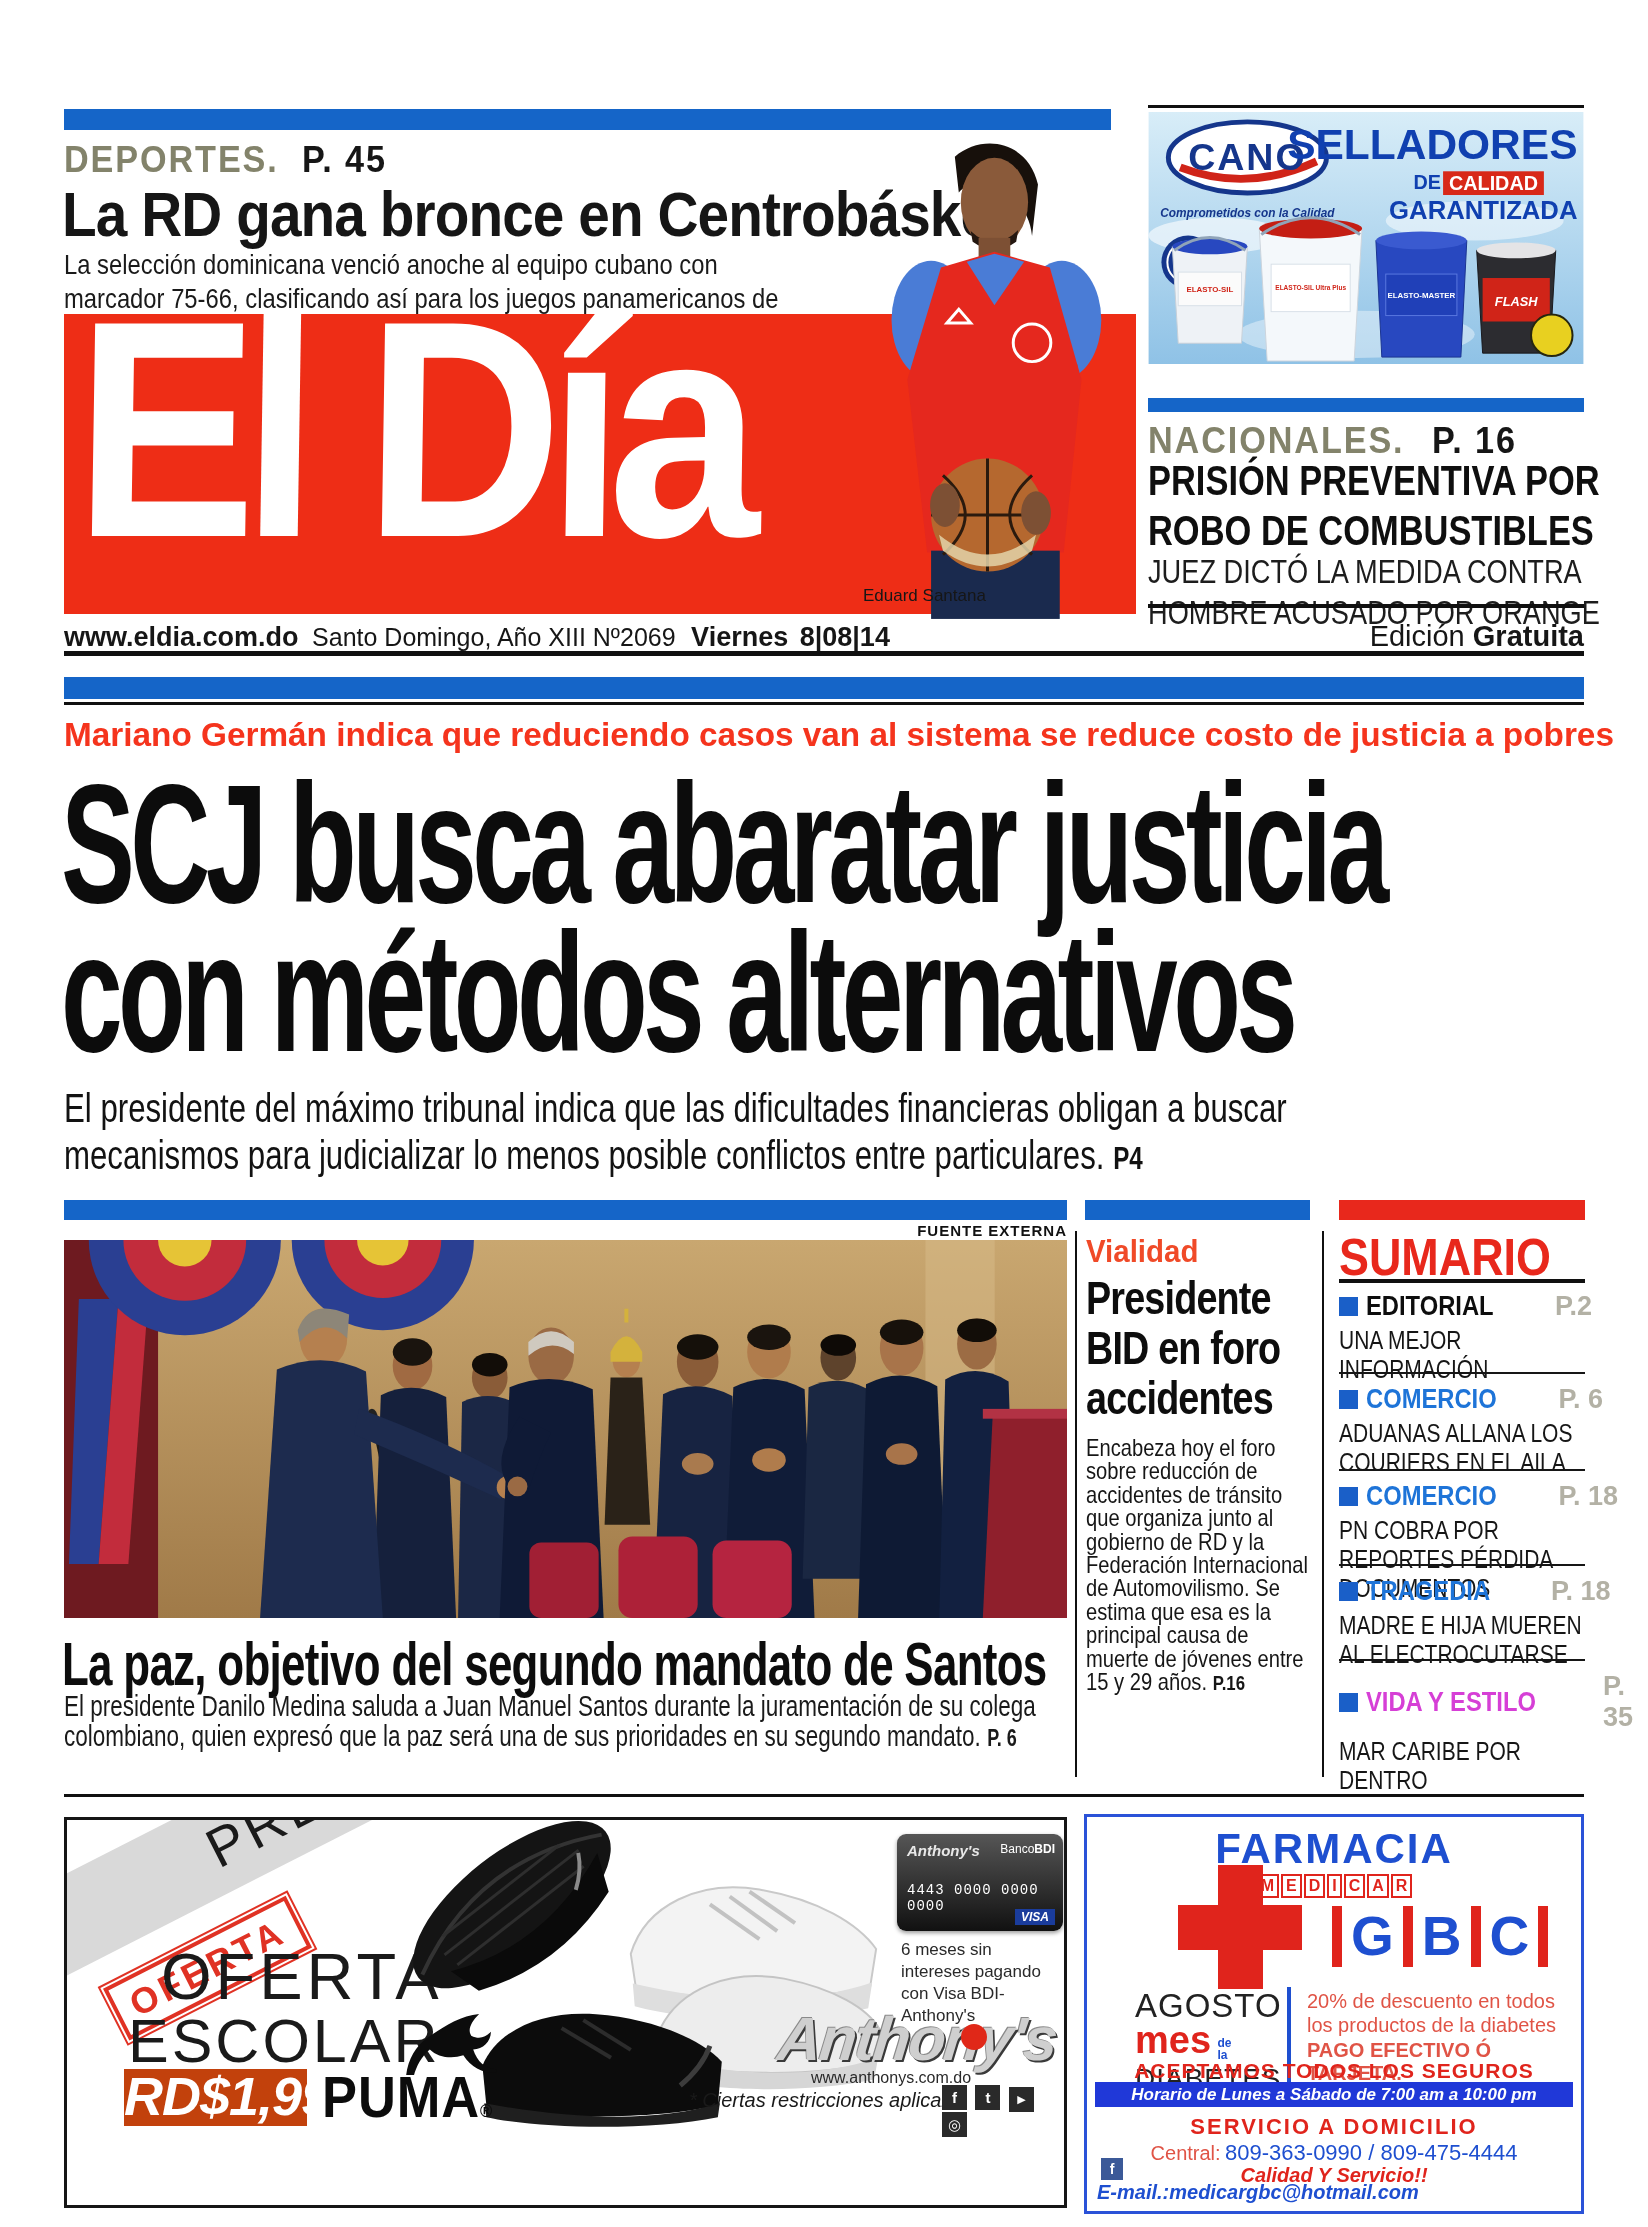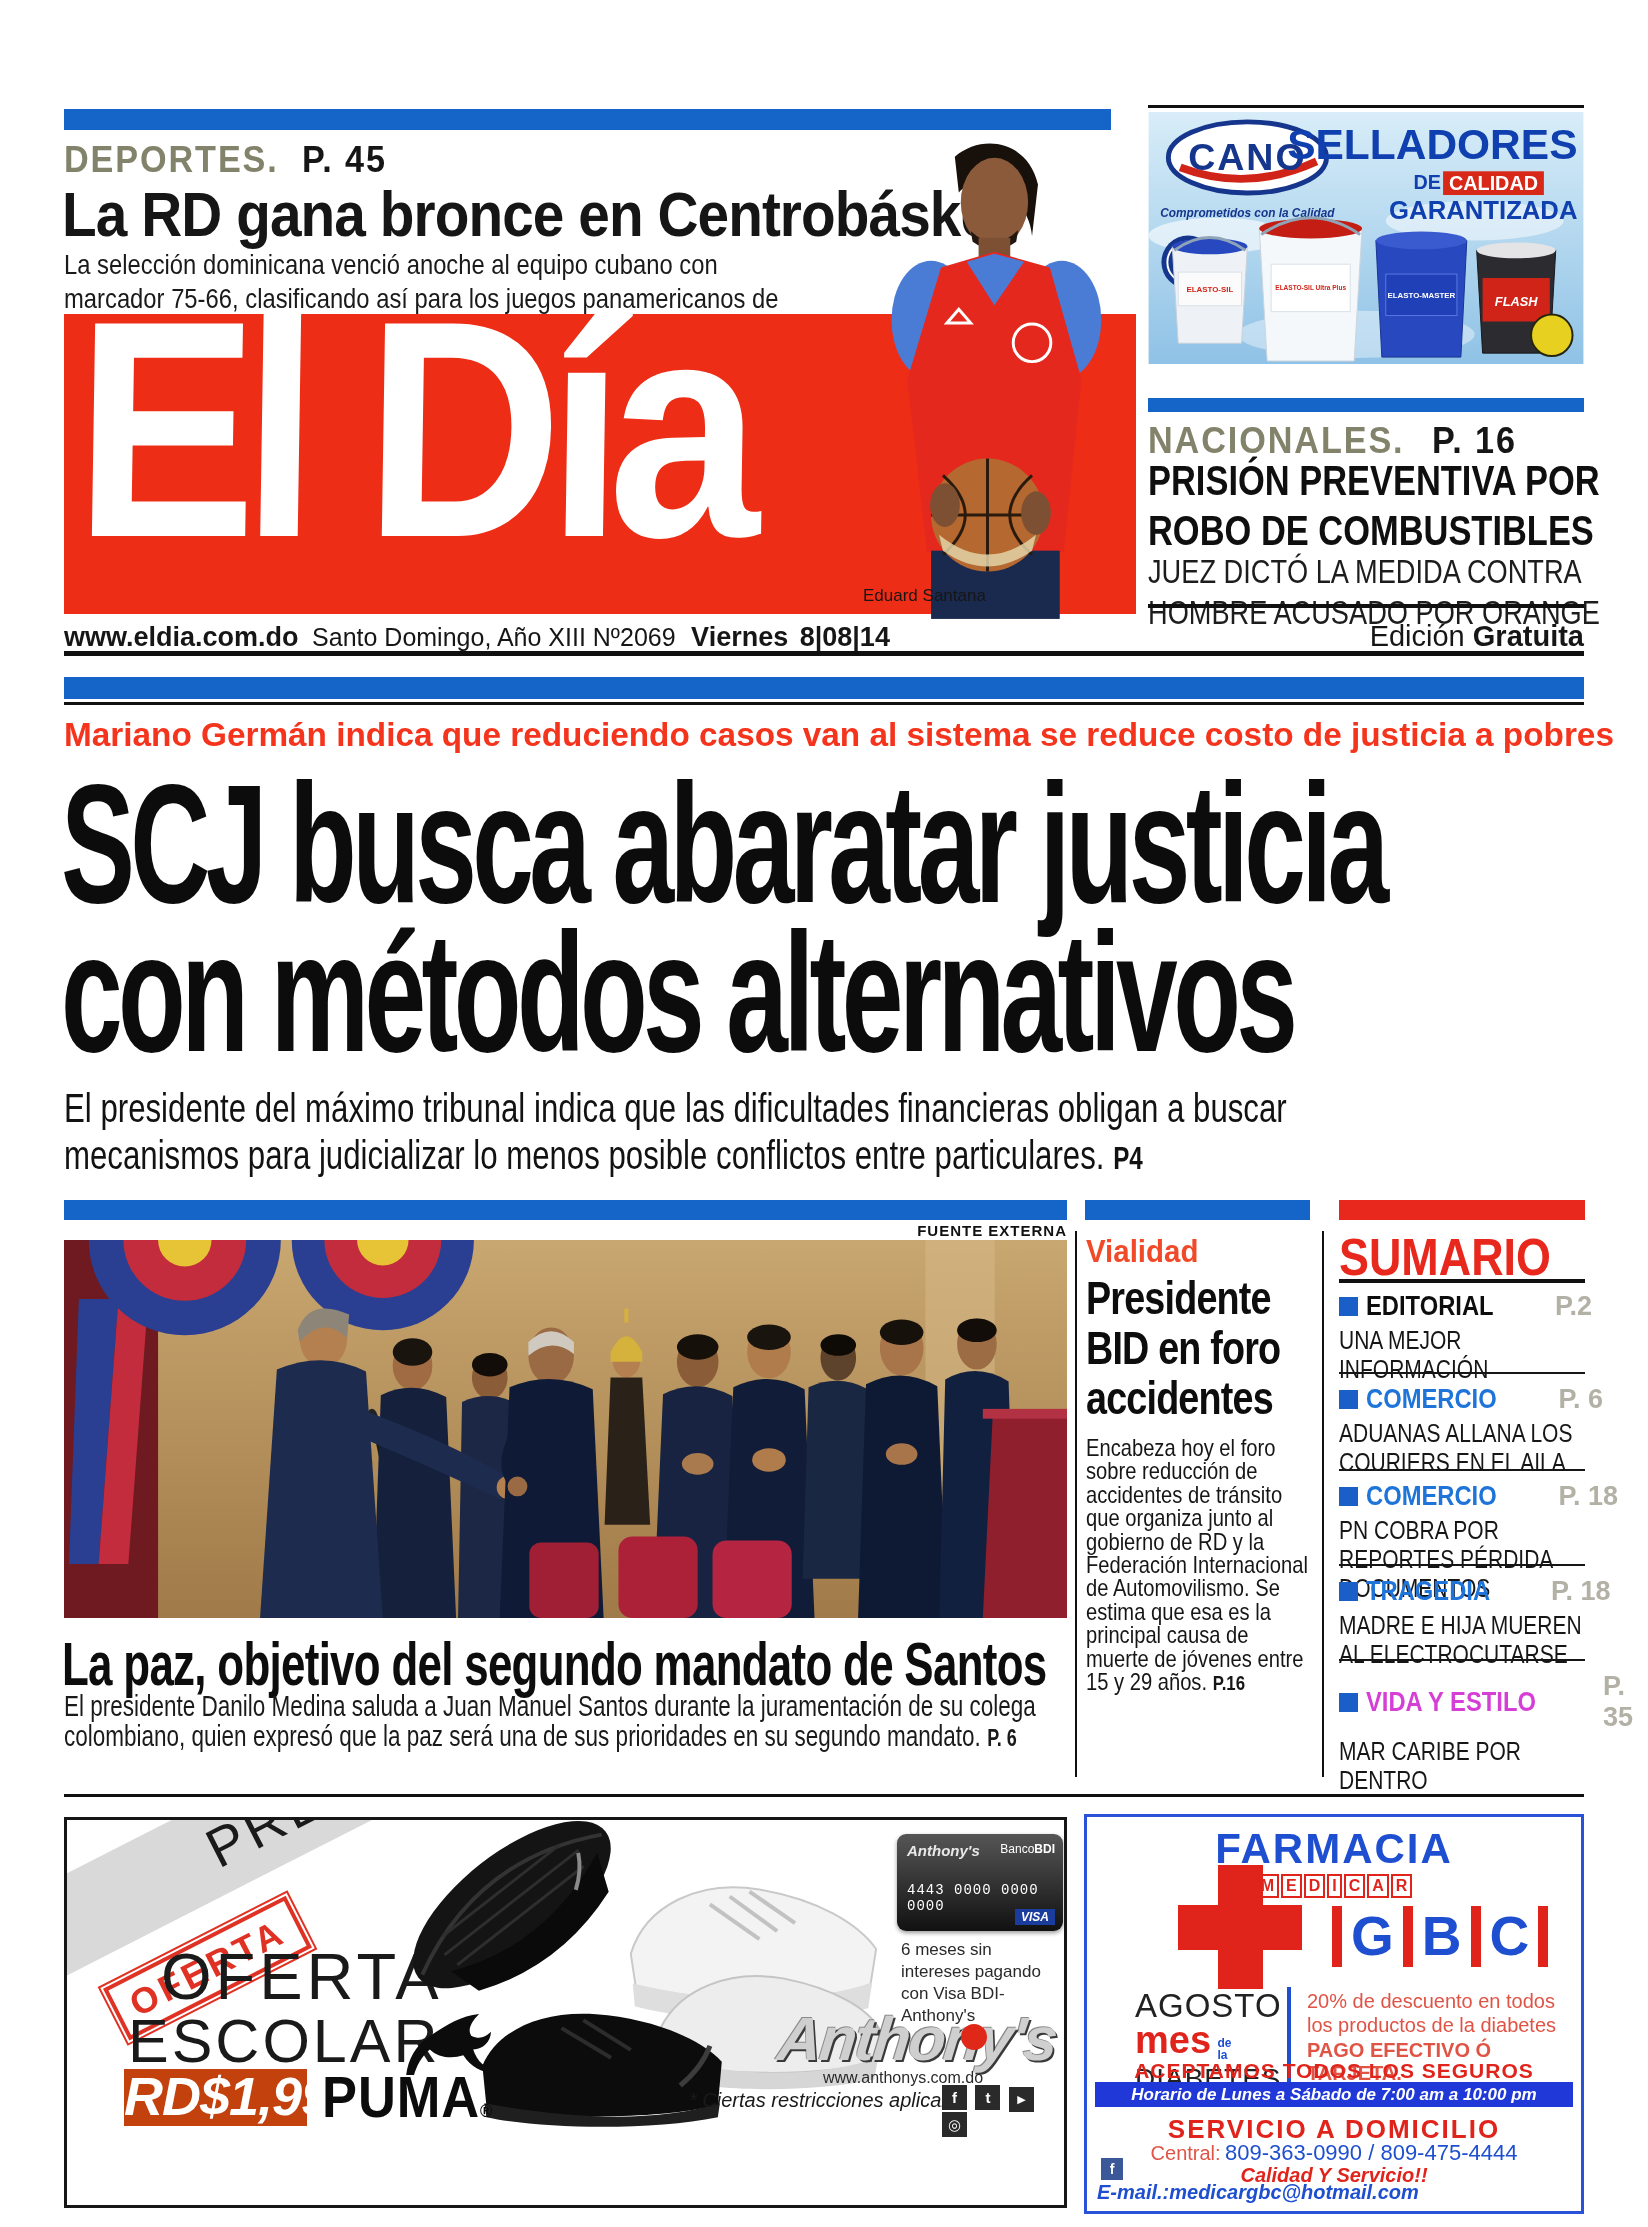--- a/index.html
+++ b/index.html
@@ -413,21 +413,21 @@
     <div class="card">
       <span class="cbrand">Anthony's</span>
       <span class="cbank"><span>Banco</span><span class="b">BDI</span></span>
       <span class="cnum">4443 0000 0000 0000</span>
       <span class="cvisa">VISA</span>
     </div>
     <div class="abs" style="left:834px;top:119px;width:158px;font-size:17px;line-height:22px;color:#2a2a2a;">6 meses sin intereses pagando con Visa BDI-Anthony's</div>
 
     <div class="chrome-logo">Anthony's</div>
     <div class="red-dot"></div>
-    <div class="abs" style="left:744px;top:249px;font-size:16px;color:#2a2a2a;margin-left:12px;">www.anthonys.com.do</div>
+    <div class="abs" style="left:744px;top:249px;font-size:16px;color:#2a2a2a;">www.anthonys.com.do</div>
     <div class="abs" style="left:622px;top:269px;font-size:20px;font-style:italic;color:#1a1a1a;">* Ciertas restricciones aplican.</div>
     <div class="abs" style="left:871px;top:265px;">
       <span class="soc" style="background:#2a2a2a;">f</span>
       <span class="soc" style="background:#2a2a2a;">t</span>
       <span class="soc" style="background:#2a2a2a;font-size:11px;">▶</span>
       <span class="soc" style="background:#2a2a2a;">◎</span>
     </div>
   </div>
 
   <div class="ad-right">
@@ -459,21 +459,21 @@
       <div class="fpink" style="font-size:20px;line-height:24px;font-weight:500;">20% de descuento en todos los productos de la diabetes</div>
       <div class="fpink b" style="font-size:20px;margin-top:2px;">PAGO EFECTIVO Ó TARJETA.</div>
     </div>
     <div class="abs" style="left:0;top:242px;width:100%;text-align:center;">
       <span class="b fred" style="font-size:21px;letter-spacing:1px;">ACEPTAMOS TODOS LOS SEGUROS</span>
     </div>
     <div class="abs" style="left:8px;top:265px;right:8px;height:25px;background:#2038d8;text-align:center;">
       <span class="b" style="color:#fff;font-size:17px;font-style:italic;line-height:25px;">Horario de Lunes a Sábado de 7:00 am a 10:00 pm</span>
     </div>
     <div class="abs" style="left:0;top:297px;width:100%;text-align:center;">
-      <span class="b fred" style="font-size:26px;letter-spacing:2px;">SERVICIO A DOMICILIO</span>
+      <span class="b fred" style="font-size:22px;letter-spacing:2px;">SERVICIO A DOMICILIO</span>
     </div>
     <div class="abs" style="left:0;top:323px;width:100%;text-align:center;white-space:nowrap;">
       <span class="fpink" style="font-size:20px;">Central:</span>
       <span class="fblue" style="font-size:22px;">809-363-0990 / 809-475-4444</span>
     </div>
     <div class="abs" style="left:0;top:347px;width:100%;text-align:center;">
       <span class="b fred" style="font-size:20px;font-style:italic;">Calidad Y Servicio!!</span>
     </div>
     <div class="abs" style="left:14px;top:341px;width:22px;height:22px;background:#3b5998;color:#fff;font-weight:bold;text-align:center;line-height:22px;font-size:14px;">f</div>
     <div class="abs" style="left:10px;top:364px;">

